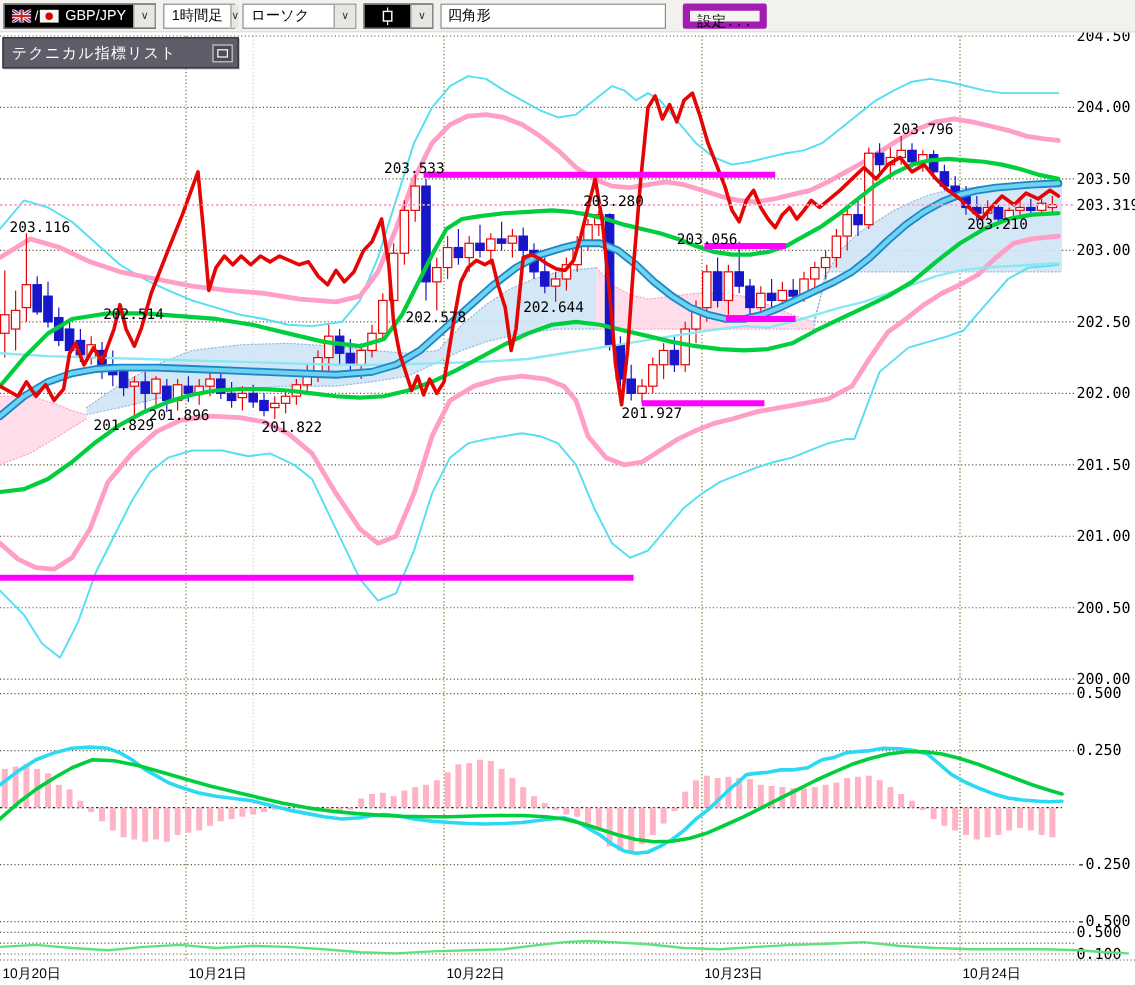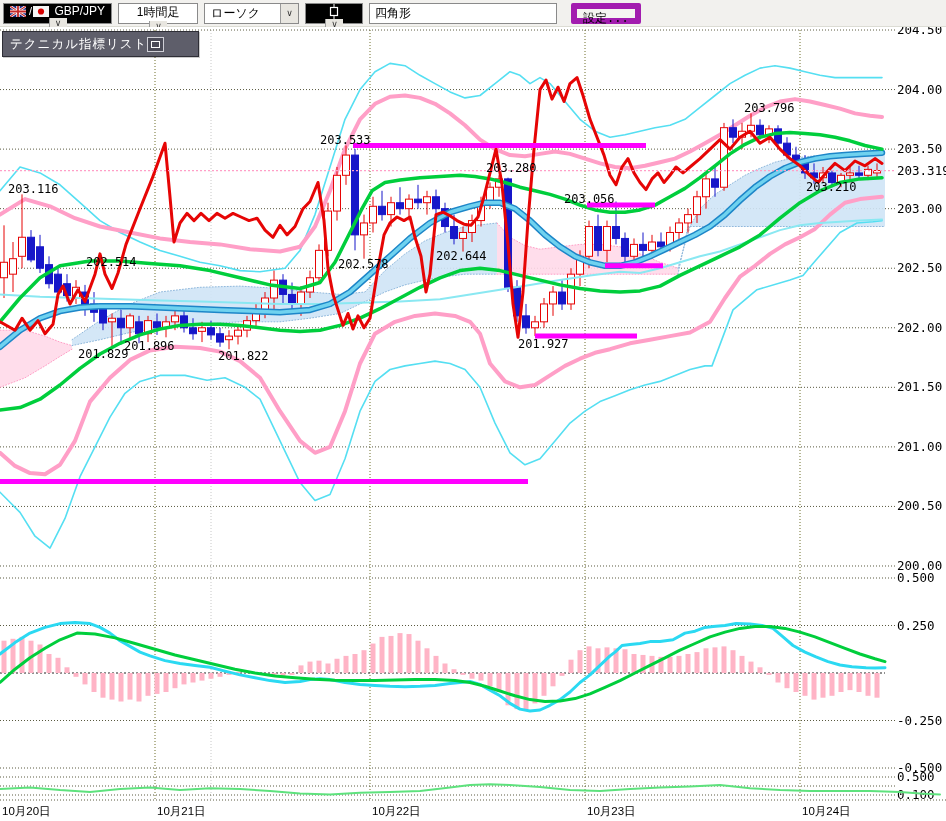--- a/index.html
+++ b/index.html
@@ -5,31 +5,31 @@
   html,body{margin:0;padding:0;background:#fff;width:946px;height:821px;overflow:hidden;
     font-family:"Liberation Sans",sans-serif;}
   #app{position:relative;width:946px;height:821px;background:#fff;}
   
   #toolbar{position:absolute;left:0;top:0;width:946px;height:27px;background:#f2f1ee;
     border-bottom:1px solid #dcdcd4;display:flex;align-items:center;gap:6px;padding-left:3px;box-sizing:border-box;}
   .combo{height:21px;display:flex;align-items:center;border:1px solid #8a8a8a;background:#fff;box-sizing:border-box;}
   .combo .val{padding:0 6px;font-size:12px;color:#000;white-space:nowrap;}
   .combo .arrowbtn{width:17px;height:100%;background:#e8e6e0;border-left:1px solid #9a9a9a;
     display:flex;align-items:center;justify-content:center;font-size:9px;color:#333;}
-  .combo.dark{background:#000;flex-direction:column;}
+  .combo.dark{background:#000;}
   .combo.dark .val{color:#fff;}
   .flag{display:inline-block;width:16px;height:11px;margin-right:2px;vertical-align:middle;}
   .slash{color:#fff;font-size:11px;margin:0 1px;}
   #shape-input{width:188px;height:21px;border:1px solid #8a8a8a;font-size:12px;padding:0 5px;
     font-family:"Liberation Sans",sans-serif;box-sizing:border-box;}
   #settings-btn{margin-left:8px;height:21px;min-width:62px;background:#f5f4f1;border:6px solid #a21caf;
     border-radius:2px;font-size:12px;font-family:Liberation Mono, monospace;}
   
   #ind-panel{position:absolute;left:2px;top:31px;width:197px;height:26px;background:#5e5e6a;
-    border:1px solid #2e2e36;color:#fff;display:flex;align-items:center;
+    border:1px solid #2e2e36;color:#fff;display:flex;align-items:center;justify-content:space-between;
     padding:0 4px 0 7px;box-sizing:border-box;box-shadow:1px 1px 0 #00000033;}
   #ind-panel .t{font-size:12.5px;letter-spacing:1px;}
   #ind-panel .restore{width:15px;height:13px;border:1px solid #cfcfd6;background:#4c4c58;
     display:flex;align-items:center;justify-content:center;}
   #ind-panel .restore span{display:block;width:7px;height:5px;border:1px solid #fff;}
   #chart-wrap{position:absolute;left:0;top:27px;width:786px;height:794px;}
   svg text{font-family:"DejaVu Sans Mono","Liberation Mono",monospace;}
   svg text.cjk{font-family:"Liberation Sans",sans-serif;}
 </style>
 </head>
@@ -50,21 +50,21 @@
           <rect width="16" height="11" fill="#f5f5f5"></rect>
           <circle cx="8" cy="5.5" r="3.1" fill="#d80000"></circle>
         </svg>
         <span>GBP/JPY</span>
       </span>
       <span class="arrowbtn">
           <span>∨</span>
         </span>
     </div>
 
-    <div class="combo" style="width:80px;flex-direction:column;">
+    <div class="combo" style="width:60px;">
       <span class="val" style="flex:1;">1時間足</span>
       <span class="arrowbtn">
           <span>∨</span>
         </span>
     </div>
 
     <div class="combo" style="width:95px;">
       <span class="val" style="flex:1;">ローソク</span>
       <span class="arrowbtn">
           <span>∨</span>

